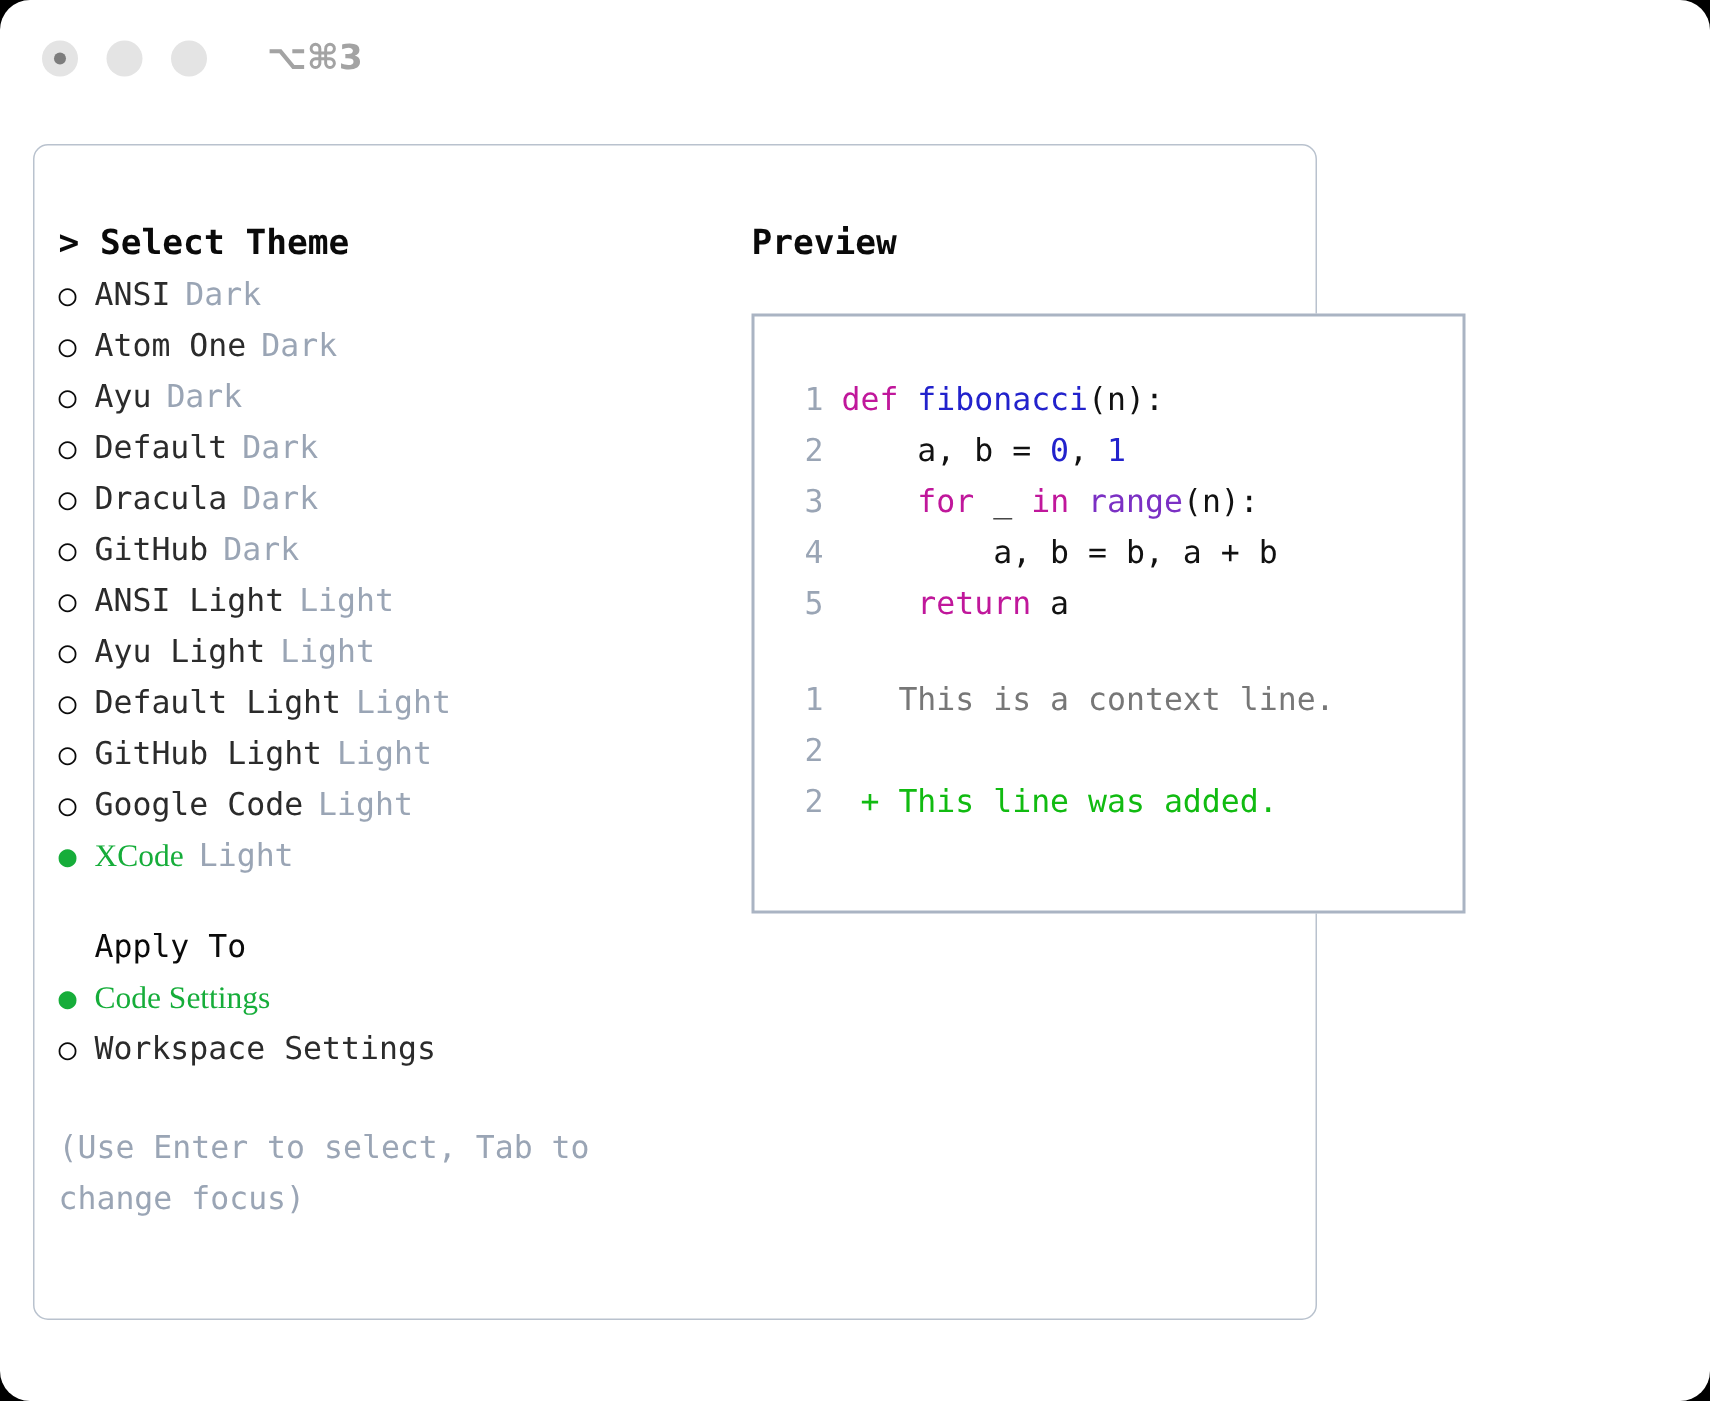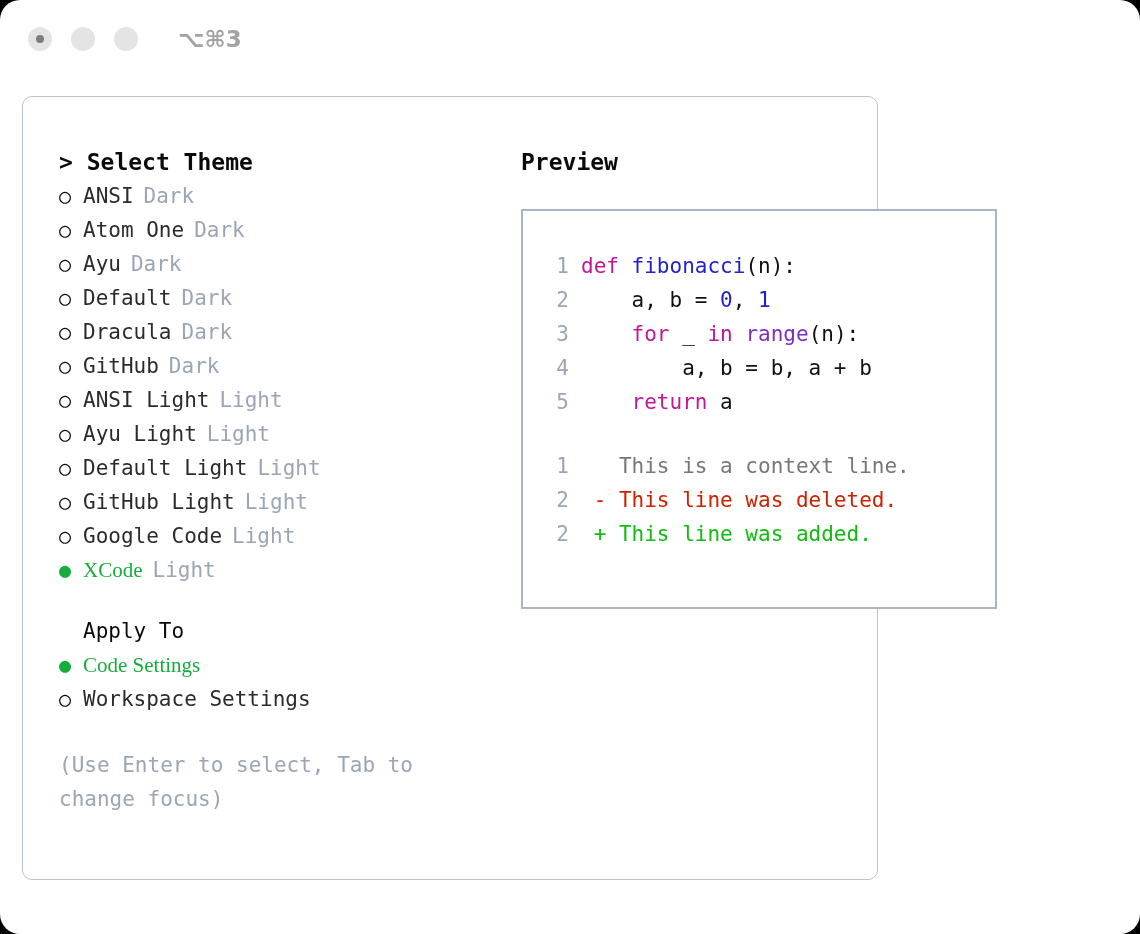--- a/index.html
+++ b/index.html
@@ -67,21 +67,20 @@
   .panel {
     position: absolute;
     left: 22px;
     top: 96px;
     width: 856px;
     height: 784px;
     border: 1.6px solid #b9c2ce;
     border-radius: 10px;
     box-sizing: border-box;
     background: #ffffff;
-    padding-left: 20px;
   }
   .panel-inner {
     position: relative;
     width: 100%;
     height: 100%;
   }
 
   
   .left-col {
     position: absolute;
@@ -228,21 +227,21 @@
           <div id="code-block">
               <div class="code-line"><span class="ln">1</span><span><span class="kw">def </span><span class="fn">fibonacci</span><span class="pl">(n):</span></span></div>
               <div class="code-line"><span class="ln">2</span><span><span class="pl">    a, b = </span><span class="num">0</span><span class="pl">, </span><span class="num">1</span></span></div>
               <div class="code-line"><span class="ln">3</span><span><span class="pl">    </span><span class="kw">for</span><span class="pl"> _ </span><span class="kw">in</span><span class="pl"> </span><span class="bi">range</span><span class="pl">(n):</span></span></div>
               <div class="code-line"><span class="ln">4</span><span><span class="pl">        a, b = b, a + b</span></span></div>
               <div class="code-line"><span class="ln">5</span><span><span class="pl">    </span><span class="kw">return</span><span class="pl"> a</span></span></div>
             </div>
           <div class="code-spacer"></div>
           <div id="diff-block">
               <div class="code-line"><span class="ln">1</span><span><span class="ctx">   This is a context line.</span></span></div>
-              <div class="code-line"><span class="ln">2</span><span><span class="del"> - This line was deleted.</span></span></div>
+              <div class="code-line"><span class="ln">2</span></div>
               <div class="code-line"><span class="ln">2</span><span><span class="add"> + This line was added.</span></span></div>
             </div>
         </div>
       </div>
 
     </div>
   </div>
 </div>
 
 </body></html>

